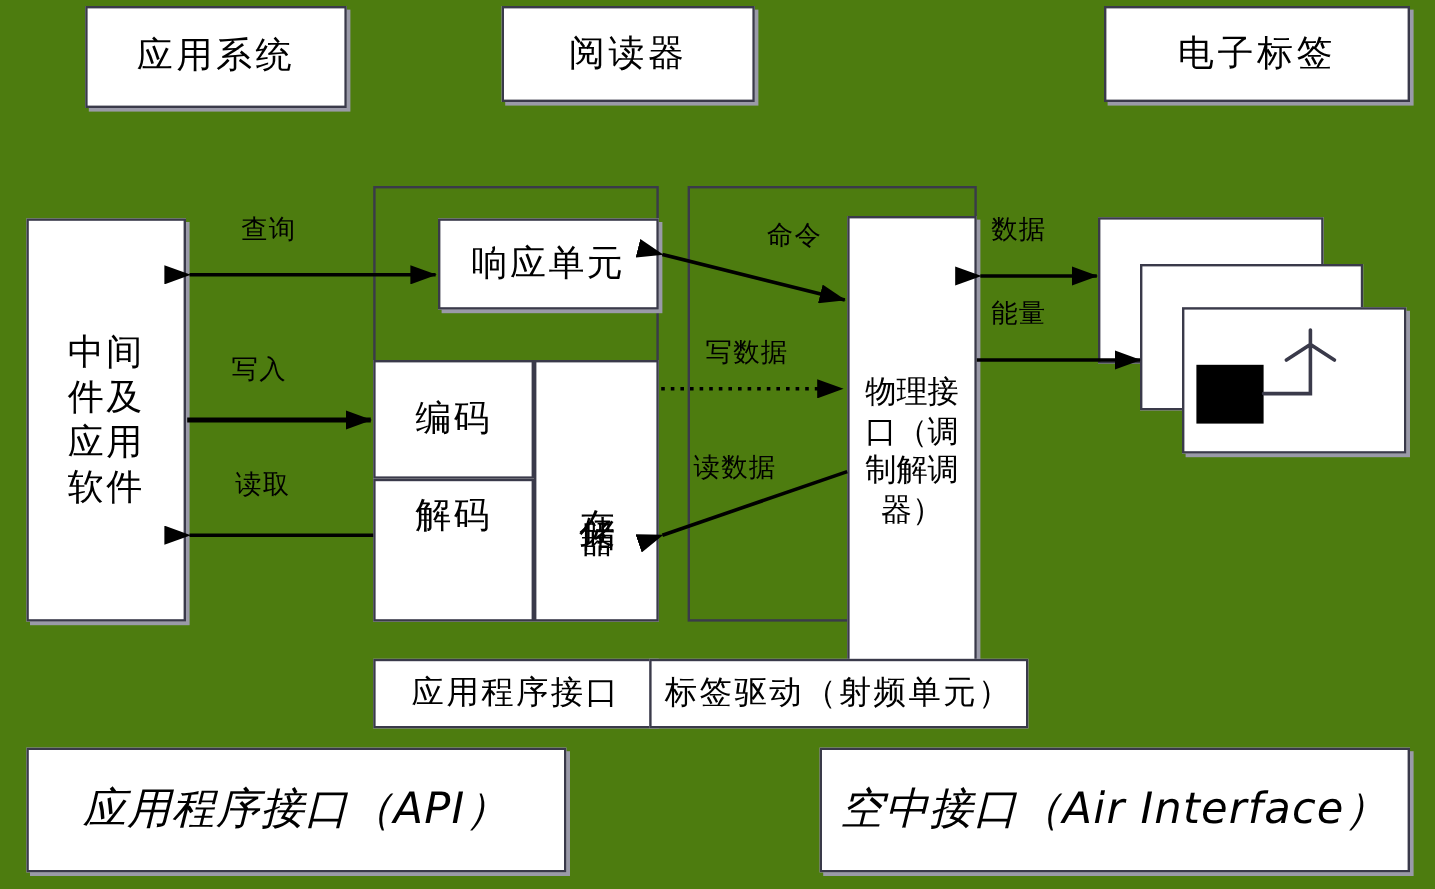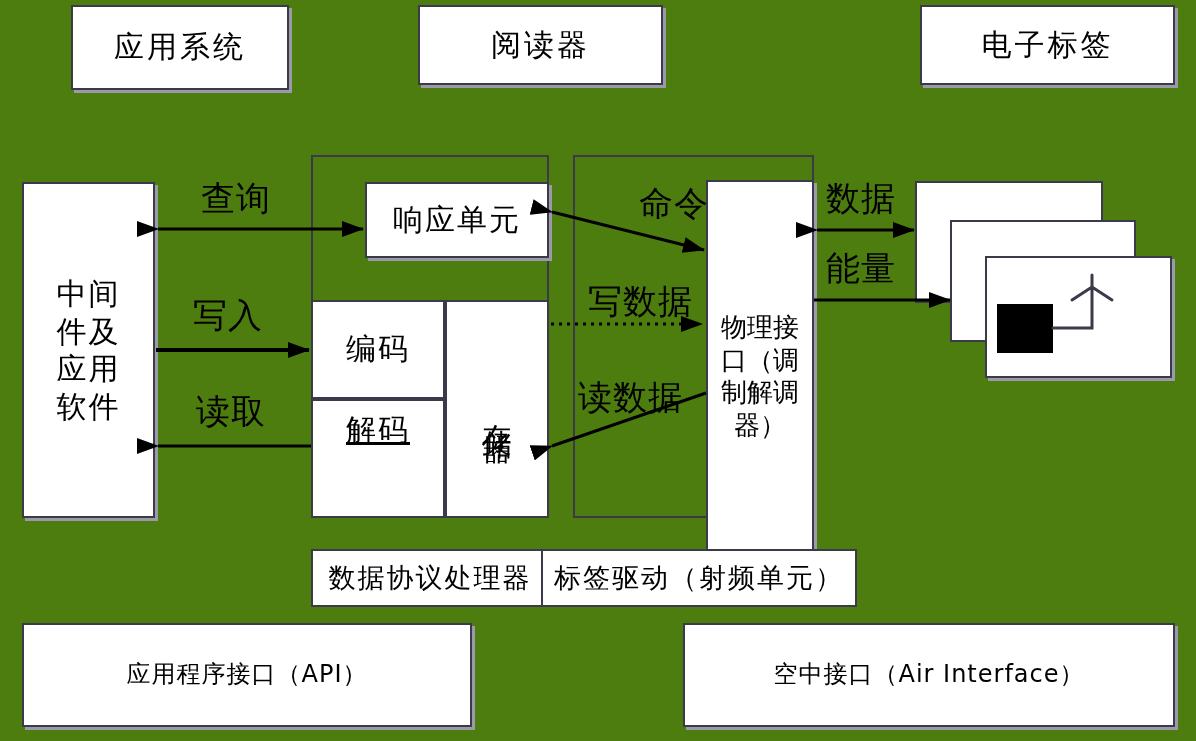--- a/index.html
+++ b/index.html
@@ -34,22 +34,22 @@
   }
   .label {
     position: absolute;
     color: #000000;
     white-space: nowrap;
     line-height: 1.1;
   }
   .t-title { font-size: 30px; letter-spacing: 3px; }
   .t-big   { font-size: 30px; letter-spacing: 2px; }
   .t-mid   { font-size: 27px; letter-spacing: 2px; }
-  .t-arrow { font-size: 34px; letter-spacing: 1px; }
-  .t-foot  { font-size: 24px; letter-spacing: 1px; }
+  .t-arrow { font-size: 22px; letter-spacing: 1px; }
+  .t-foot  { font-size: 36px; letter-spacing: 1px; font-style: italic; }
   .vstack {
     display: flex;
     flex-direction: column;
     align-items: center;
     justify-content: center;
     font-size: 30px;
     line-height: 1.25;
     letter-spacing: 2px;
   }
   svg.overlay {
@@ -66,21 +66,21 @@
 </style>
 </head>
 <body>
 
 <div id="diagram">
 
   <div class="box shadowed t-title" style="left:71px; top:5px; width:218px; height:85px;">
     <span>应用系统</span>
   </div>
 
-  <div class="box shadowed t-title" style="left:418px; top:5px; width:245px; height:80px;">
+  <div class="box shadowed t-title" style="left:418px; top:5px; width:211px; height:80px;">
     <span>阅读器</span>
   </div>
 
   <div class="box shadowed vstack" style="left:22px; top:182px; width:133px; height:336px;">
     <span>中间</span>
     <span>件及</span>
     <span>应用</span>
     <span>软件</span>
   </div>
 
@@ -91,21 +91,21 @@
   <div class="box" style="left:311px; top:155px; width:238px; height:363px; background:transparent;"></div>
 
   <div class="box shadowed t-big" style="left:365px; top:182px; width:184px; height:76px;">
     <span>响应单元</span>
   </div>
 
   <div class="box t-big" style="left:311px; top:300px; width:134px; height:99px;">
     <span>编码</span>
   </div>
 
-  <div class="box t-big" style="left:311px; top:399px; width:134px; height:119px;text-decoration:underline;">
+  <div class="box t-big" style="left:311px; top:399px; width:134px; height:119px;">
     <span style="position:relative; top:-28px;">解码</span>
   </div>
 
   <div class="box" style="left:445px; top:300px; width:104px; height:218px;">
     <span class="vstack" style="writing-mode:vertical-rl; text-orientation:upright; letter-spacing:6px;">存储器</span>
   </div>
 
   <div class="box" style="left:573px; top:155px; width:241px; height:363px; background:transparent;"></div>
 
   <div class="box shadowed vstack" style="left:706px; top:180px; width:108px; height:392px; font-size:26px; letter-spacing:0px;">
@@ -115,21 +115,21 @@
     <span>器）</span>
   </div>
 
   <div class="box" style="left:915px; top:181px; width:188px; height:122px;"></div>
   <div class="box" style="left:950px; top:220px; width:186px; height:122px;"></div>
   <div class="box shadowed" style="left:985px; top:256px; width:187px; height:122px;"></div>
 
   <div class="chip" style="left:997px; top:304px; width:56px; height:49px;"></div>
 
   <div class="box t-mid" style="left:311px; top:549px; width:238px; height:58px;">
-    <span>数据协议处理器</span>
+    <span>应用程序接口</span>
   </div>
 
   <div class="box t-mid" style="left:541px; top:549px; width:316px; height:58px;">
     <span>标签驱动（射频单元）</span>
   </div>
 
   <div class="box shadowed t-foot" style="left:22px; top:623px; width:450px; height:104px;">
     <span>应用程序接口（API）</span>
   </div>
 

